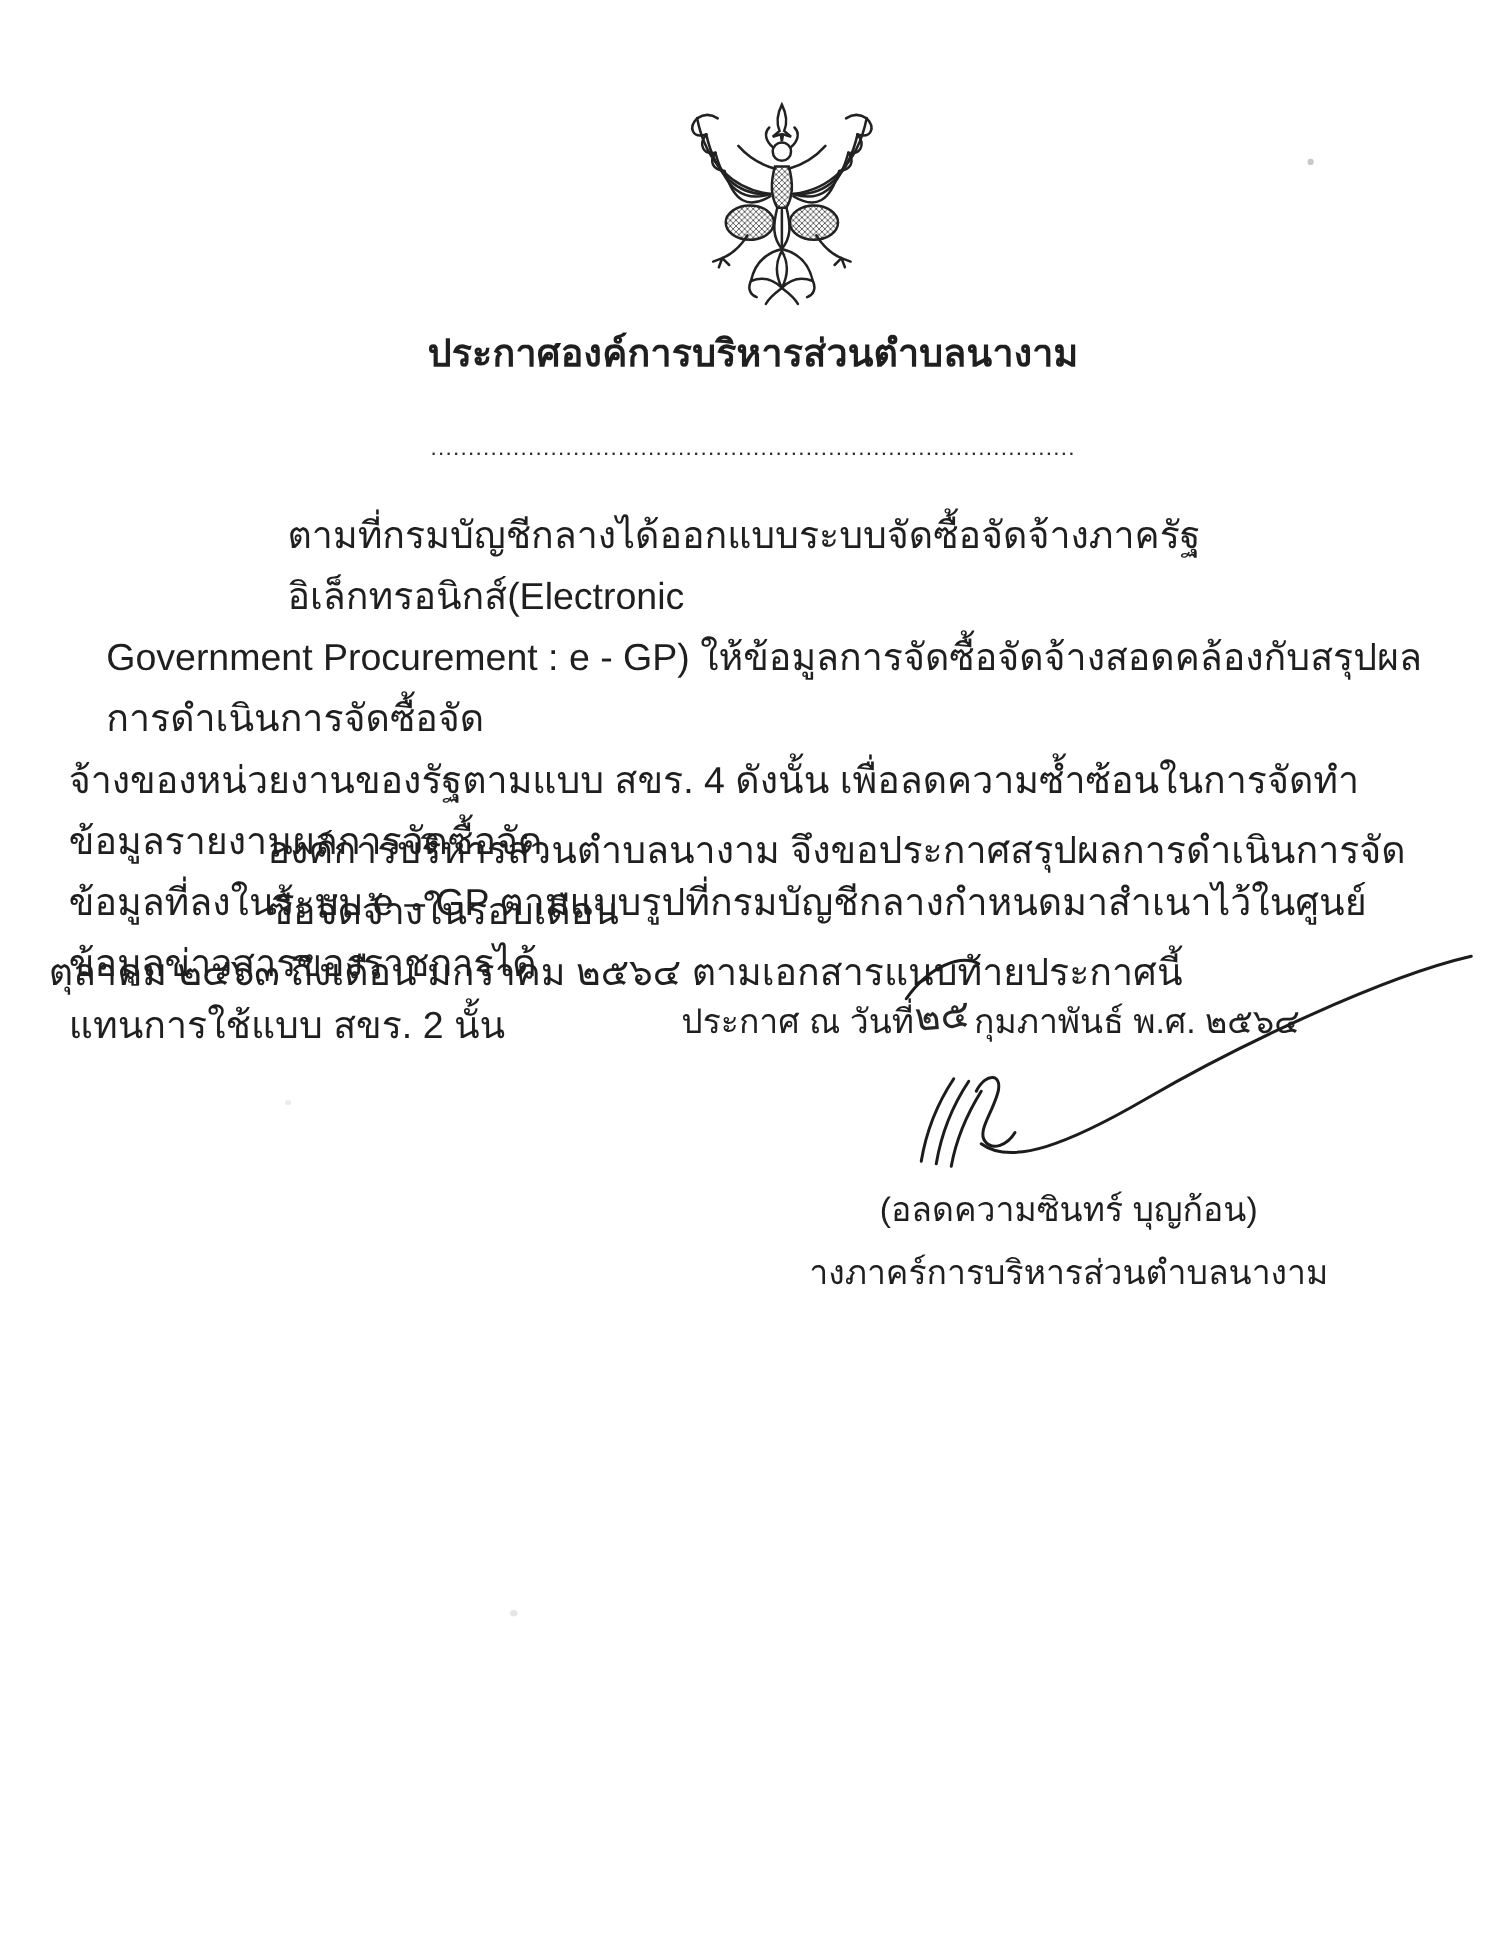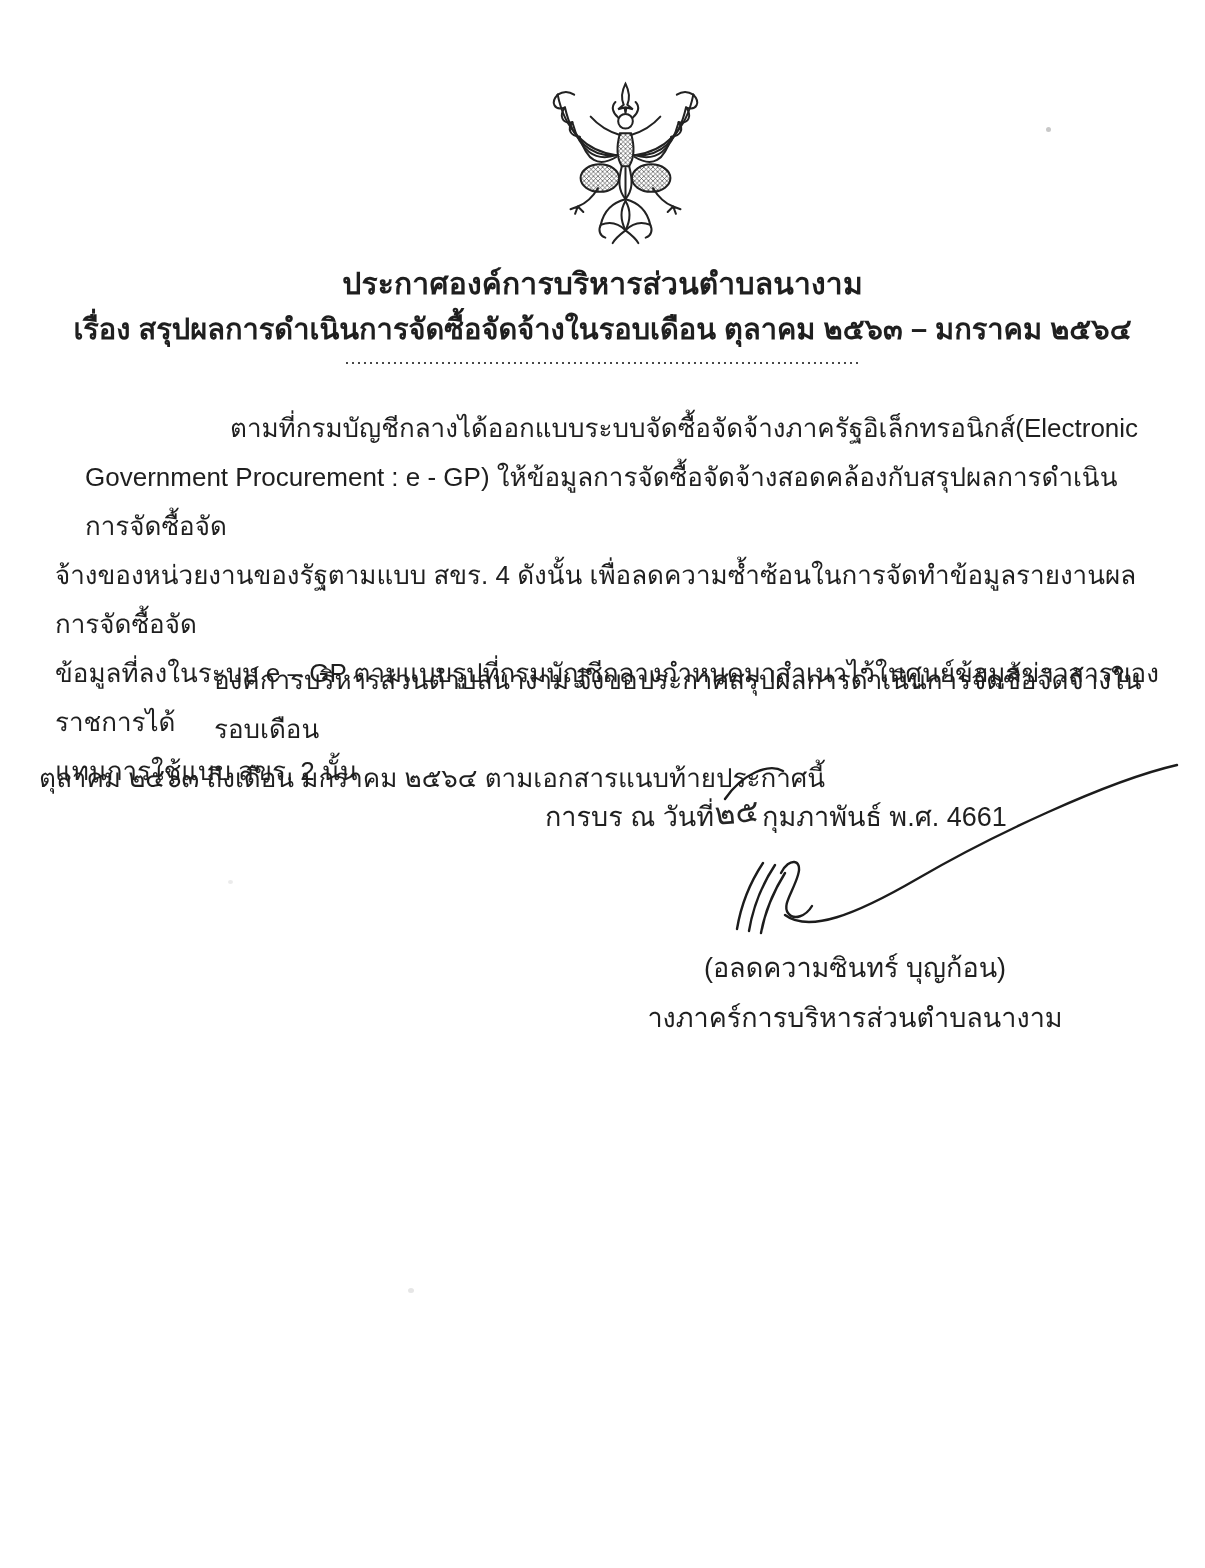--- a/index.html
+++ b/index.html
@@ -21,21 +21,21 @@
   .title-line1{
     font-size:30px;font-weight:bold;letter-spacing:.2px;line-height:44px;
   }
   .title-line2{
     font-size:29px;font-weight:bold;line-height:46px;
   }
   .dots{
     position:absolute;left:0;top:348px;width:1205px;text-align:center;
     font-size:18px;letter-spacing:1px;color:#2a2a2a;
   }
-  .body-text{font-size:26px;line-height:49px;}
+  .body-text{font-size:30px;line-height:49px;}
   .p1{position:absolute;left:55px;top:404px;width:1105px;}
   .p2{position:absolute;left:39px;top:656px;width:1105px;}
   .indent{padding-left:175px;}
   .hang{padding-left:30px;}
   .date-line{
     position:absolute;left:545px;top:790px;font-size:27px;white-space:nowrap;
   }
   .handwritten{
     display:inline-block;
     font-family:"DejaVu Serif",serif;
@@ -111,39 +111,38 @@
         <path d="M100,164 C94,152 94,142 100,132"></path>
         <path d="M100,164 C106,152 106,142 100,132"></path>
         <path d="M73,158 C70,164 72,170 78,172 M127,158 C130,164 128,170 122,172"></path>
         <path d="M100,164 C92,170 88,174 86,178 M100,164 C108,170 112,174 114,178"></path>
       </g>
     </svg>
   </div>
 
   <div class="title-block">
     <div class="title-line1">ประกาศองค์การบริหารส่วนตำบลนางาม</div>
-    <div class="title-line2">เรื่อง  สรุปผลการดำเนินการจัดซื้อจัดจ้างในรอบเดือน ตุลาคม  ๒๕๖๓ – มกราคม ๒๕๖๔</div>
   </div>
 
   <div class="dots">......................................................................................</div>
 
   <div class="p1 body-text">
     <div class="indent">ตามที่กรมบัญชีกลางได้ออกแบบระบบจัดซื้อจัดจ้างภาครัฐอิเล็กทรอนิกส์(Electronic</div>
     <div class="hang">Government Procurement  : e - GP)  ให้ข้อมูลการจัดซื้อจัดจ้างสอดคล้องกับสรุปผลการดำเนินการจัดซื้อจัด</div>
     <div>จ้างของหน่วยงานของรัฐตามแบบ สขร. 4  ดังนั้น  เพื่อลดความซ้ำซ้อนในการจัดทำข้อมูลรายงานผลการจัดซื้อจัด</div>
     <div>ข้อมูลที่ลงในระบบ e – GP ตามแบบรูปที่กรมบัญชีกลางกำหนดมาสำเนาไว้ในศูนย์ข้อมูลข่าวสารของราชการได้</div>
     <div>แทนการใช้แบบ  สขร. 2 นั้น</div>
   </div>
 
   <div class="p2 body-text">
     <div class="indent">องค์การบริหารส่วนตำบลนางาม  จึงขอประกาศสรุปผลการดำเนินการจัดซื้อจัดจ้างในรอบเดือน</div>
     <div>ตุลาคม  ๒๕๖๓ ถึงเดือน มกราคม ๒๕๖๔  ตามเอกสารแนบท้ายประกาศนี้</div>
   </div>
 
-  <div class="date-line"><span>การบร ณ วันที่</span><span class="handwritten">๒๕</span><span>กุมภาพันธ์  พ.ศ. 4661</span></div>
+  <div class="date-line"><span>ประกาศ ณ วันที่</span><span class="handwritten">๒๕</span><span>กุมภาพันธ์  พ.ศ. ๒๕๖๔</span></div>
 
   <div class="signature">
     <svg viewBox="0 0 500 195" width="500" height="195" xmlns="http://www.w3.org/2000/svg">
       <g stroke="#1c1c1c" fill="none" stroke-width="2.4" stroke-linecap="round">
         <path d="M40,44 C58,18 84,8 98,16"></path>
         <path d="M52,174 C56,150 66,126 78,108"></path>
         <path d="M64,176 C68,152 78,128 90,110"></path>
         <path d="M76,178 C80,156 90,134 100,118"></path>
         <path d="M96,118 C104,102 118,104 113,120 C108,137 97,150 103,158 C109,166 121,161 127,151"></path>
         <path d="M100,160 C124,178 170,160 232,124 C304,82 422,26 492,10"></path>

